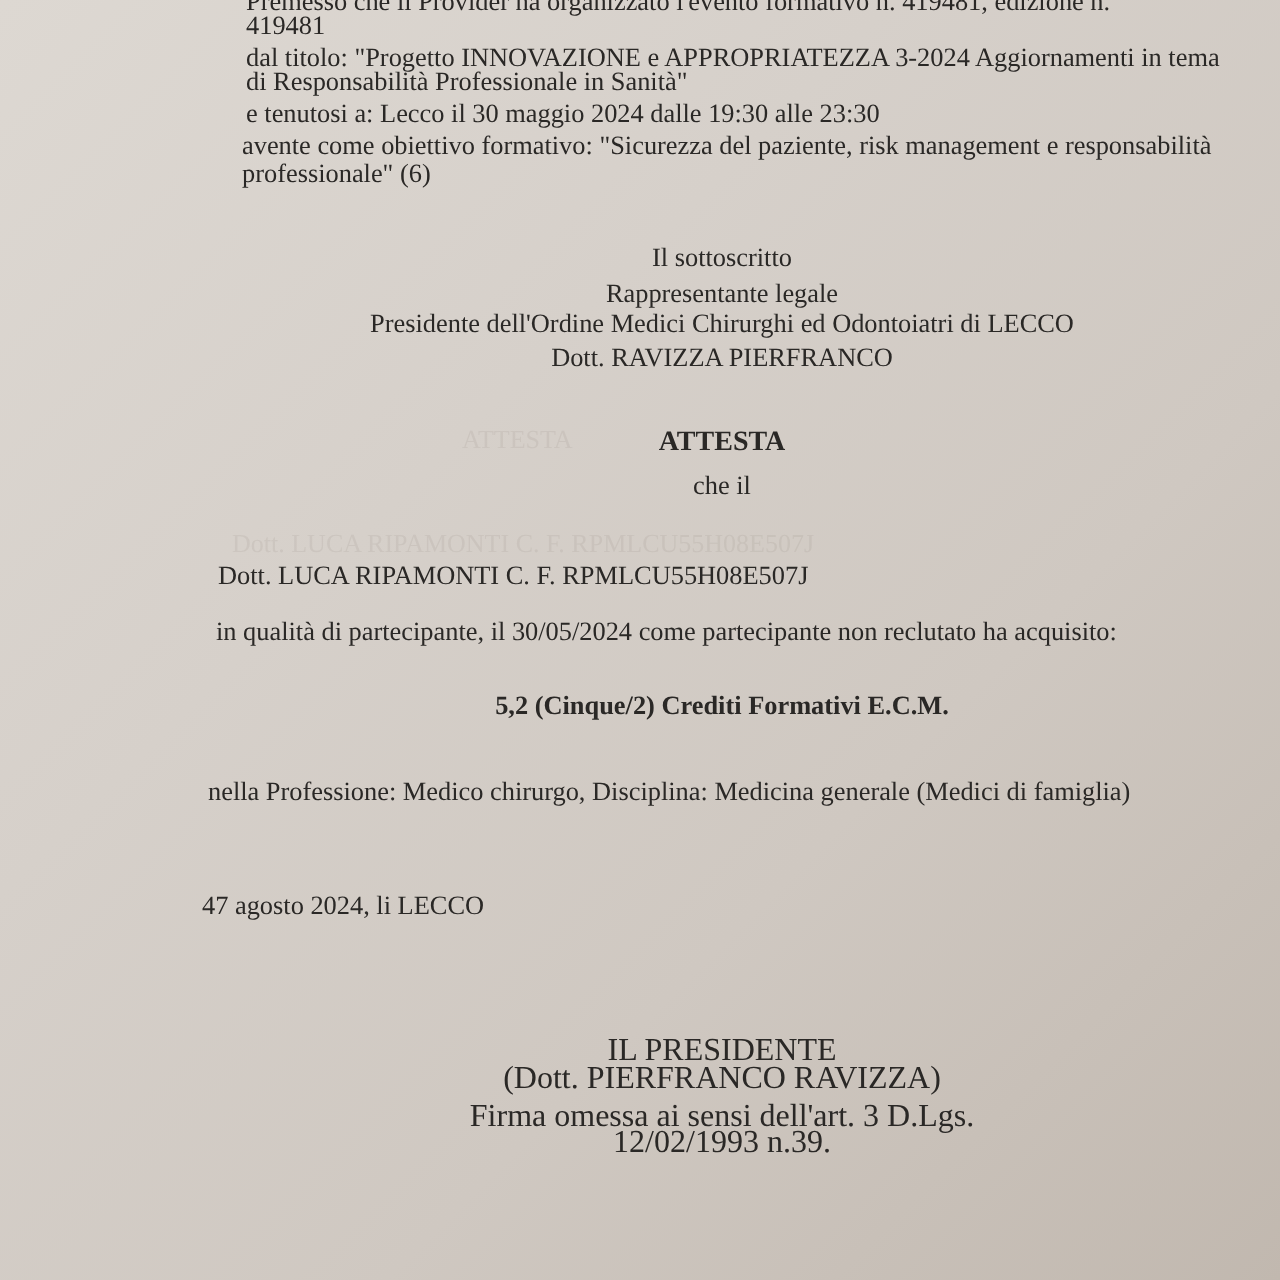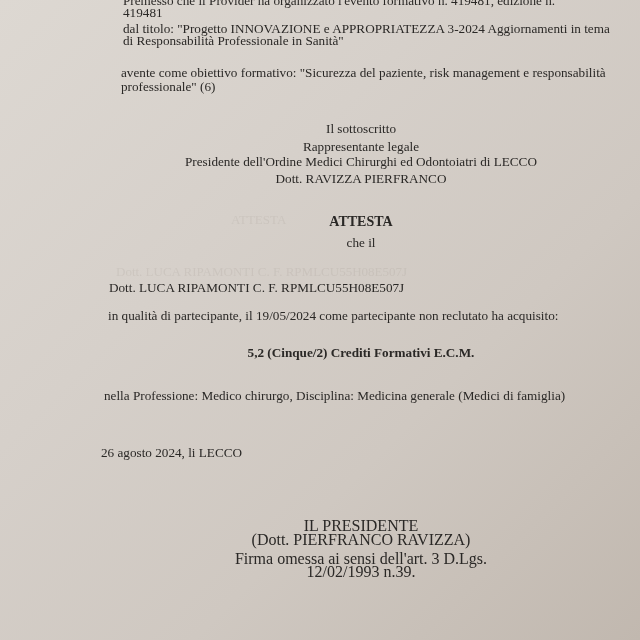--- a/index.html
+++ b/index.html
@@ -21,37 +21,38 @@
 
 <div class="page">
 
   <div class="ghost" style="left:190px;top:212px;">ATTESTA</div>
   <div class="ghost" style="left:75px;top:264px;">Dott. LUCA RIPAMONTI C. F. RPMLCU55H08E507J</div>
 
   <div class="t" style="left:82px;top:-6px;">Premesso che il Provider ha organizzato l'evento formativo n. 419481, edizione n.</div>
   <div class="t" style="left:82px;top:6px;">419481</div>
   <div class="t" style="left:82px;top:22px;">dal titolo: "Progetto INNOVAZIONE e APPROPRIATEZZA 3-2024  Aggiornamenti in tema</div>
   <div class="t" style="left:82px;top:34px;text-align:center;">di Responsabilità Professionale in Sanità"</div>
+  <div class="t" style="left:82px;top:50px;">e tenutosi a: Lecco il 30 maggio 2024 dalle 19:30 alle 23:30</div>
   <div class="t" style="left:80px;top:66px;">avente come obiettivo formativo: "Sicurezza del paziente, risk management e responsabilità</div>
   <div class="t" style="left:80px;top:80px;">professionale" (6)</div>
 
   <div class="t c" style="top:122px;">Il sottoscritto</div>
   <div class="t c" style="top:155px;">Presidente dell'Ordine Medici Chirurghi ed Odontoiatri di LECCO</div>
   <div class="t c" style="top:140px;">Rappresentante legale</div>
   <div class="t c" style="top:172px;">Dott. RAVIZZA PIERFRANCO</div>
 
   <div class="t c bold" style="top:215px;font-size:14px;">ATTESTA</div>
   <div class="t c" style="top:236px;">che il</div>
 
   <div class="t" style="left:68px;top:281px;">Dott. LUCA RIPAMONTI C. F. RPMLCU55H08E507J</div>
-  <div class="t" style="left:67px;top:309px;">in qualità di partecipante, il 19/05/2024 come partecipante non reclutato ha acquisito:</div>
+  <div class="t" style="left:67px;top:309px;">in qualità di partecipante, il 30/05/2024 come partecipante non reclutato ha acquisito:</div>
 
   <div class="t c bold" style="top:346px;">5,2 (Cinque/2) Crediti Formativi E.C.M.</div>
   <div class="t" style="left:63px;top:389px;">nella Professione: Medico chirurgo, Disciplina: Medicina generale (Medici di famiglia)</div>
 
-  <div class="t" style="left:60px;top:446px;">26 agosto 2024, li LECCO</div>
+  <div class="t" style="left:60px;top:446px;">47 agosto 2024, li LECCO</div>
 
   <div class="t c sans" style="top:519px;">IL PRESIDENTE</div>
   <div class="t c sans" style="top:533px;">(Dott. PIERFRANCO RAVIZZA)</div>
   <div class="t c sans" style="top:552px;">Firma omessa ai sensi dell'art. 3 D.Lgs.</div>
   <div class="t c sans" style="top:565px;">12/02/1993 n.39.</div>
 
 </div>
 
 </body></html>

